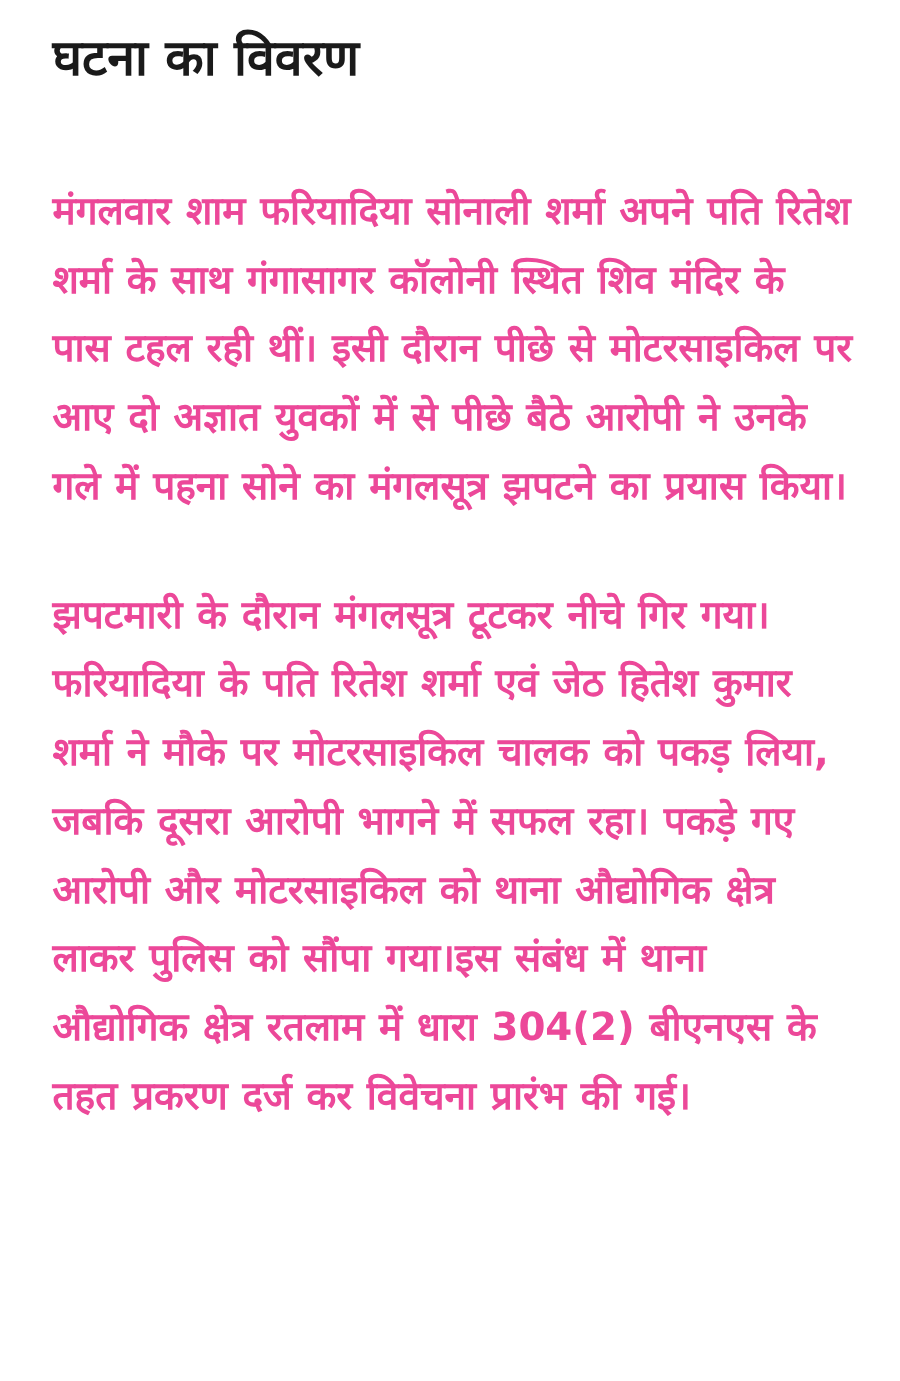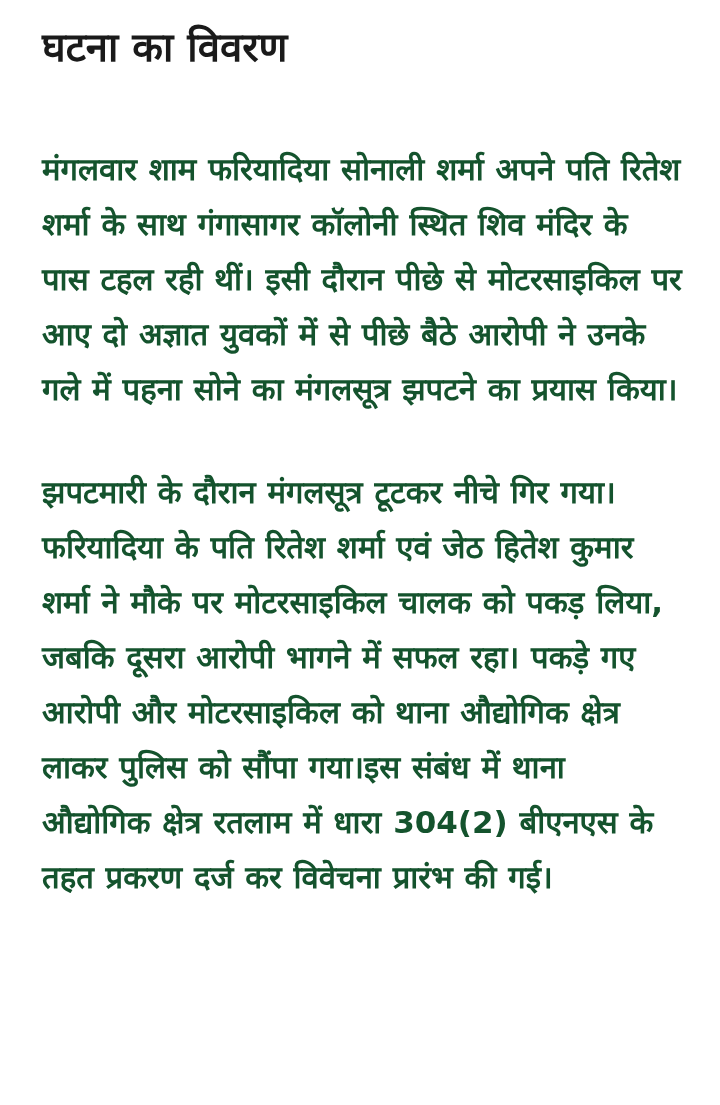--- a/index.html
+++ b/index.html
@@ -26,21 +26,21 @@
     line-height: 1.25;
     font-weight: 700;
     color: #1a1a1a;
     letter-spacing: 0;
   }
   .article p {
     margin: 0 0 48px 0;
     font-size: 31px;
     line-height: 55px;
     font-weight: 700;
-    color: #14532d;
+    color: #ec4899;
     text-align: left;
     word-spacing: 1px;
   }
 </style>
 </head>
 <body>
 
 <article class="article">
   <h1>घटना का विवरण</h1>
   <p>मंगलवार शाम फरियादिया सोनाली शर्मा अपने पति रितेश शर्मा के साथ गंगासागर कॉलोनी स्थित शिव मंदिर के पास टहल रही थीं। इसी दौरान पीछे से मोटरसाइकिल पर आए दो अज्ञात युवकों में से पीछे बैठे आरोपी ने उनके गले में पहना सोने का मंगलसूत्र झपटने का प्रयास किया।</p>

